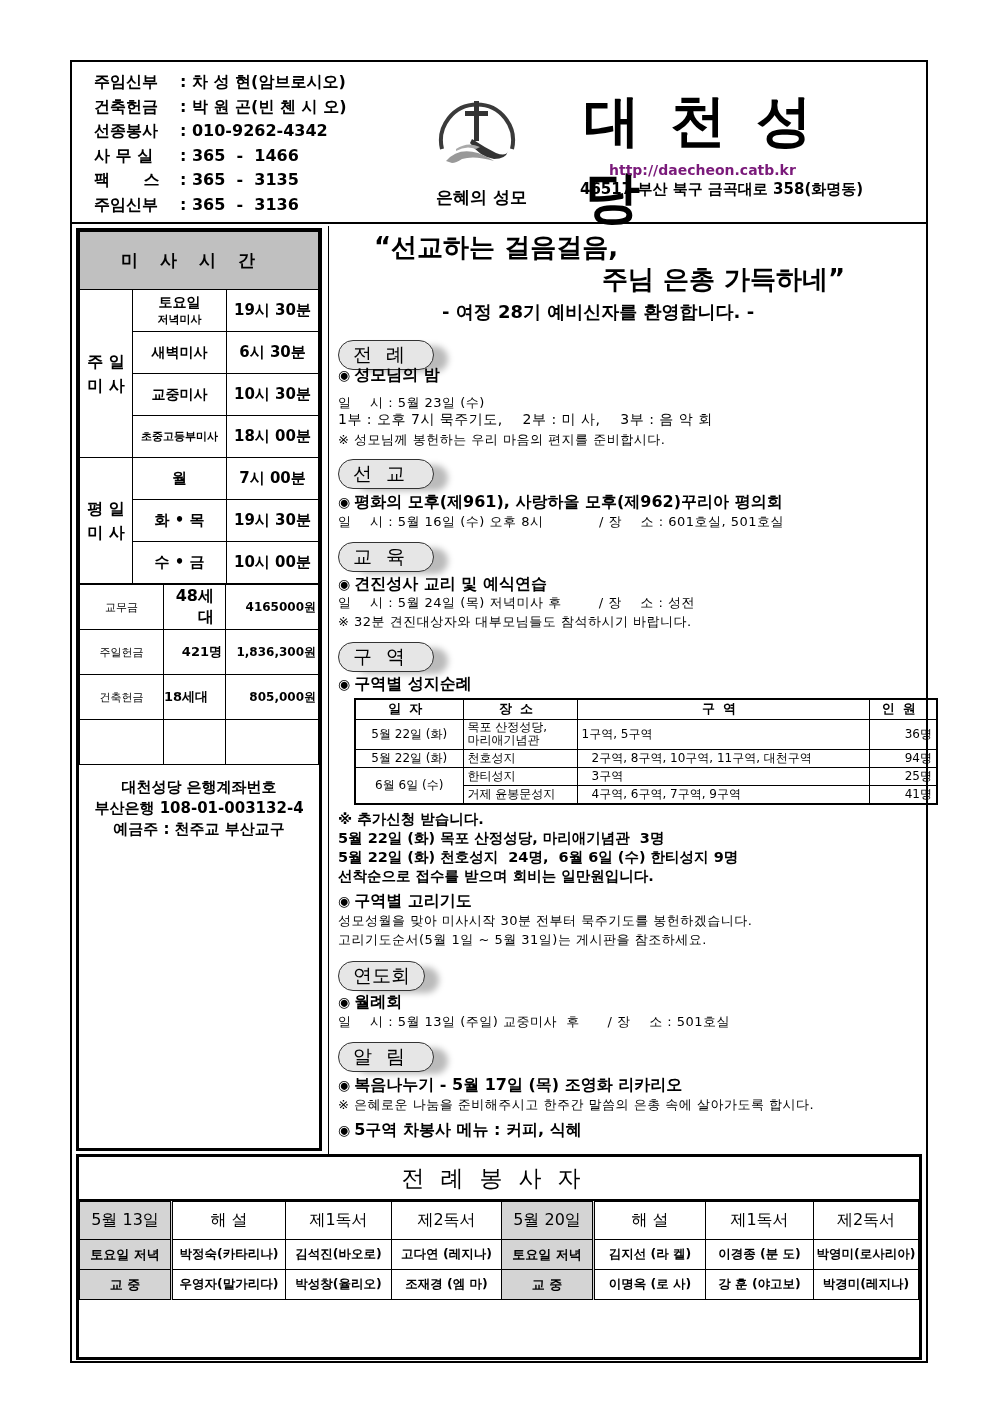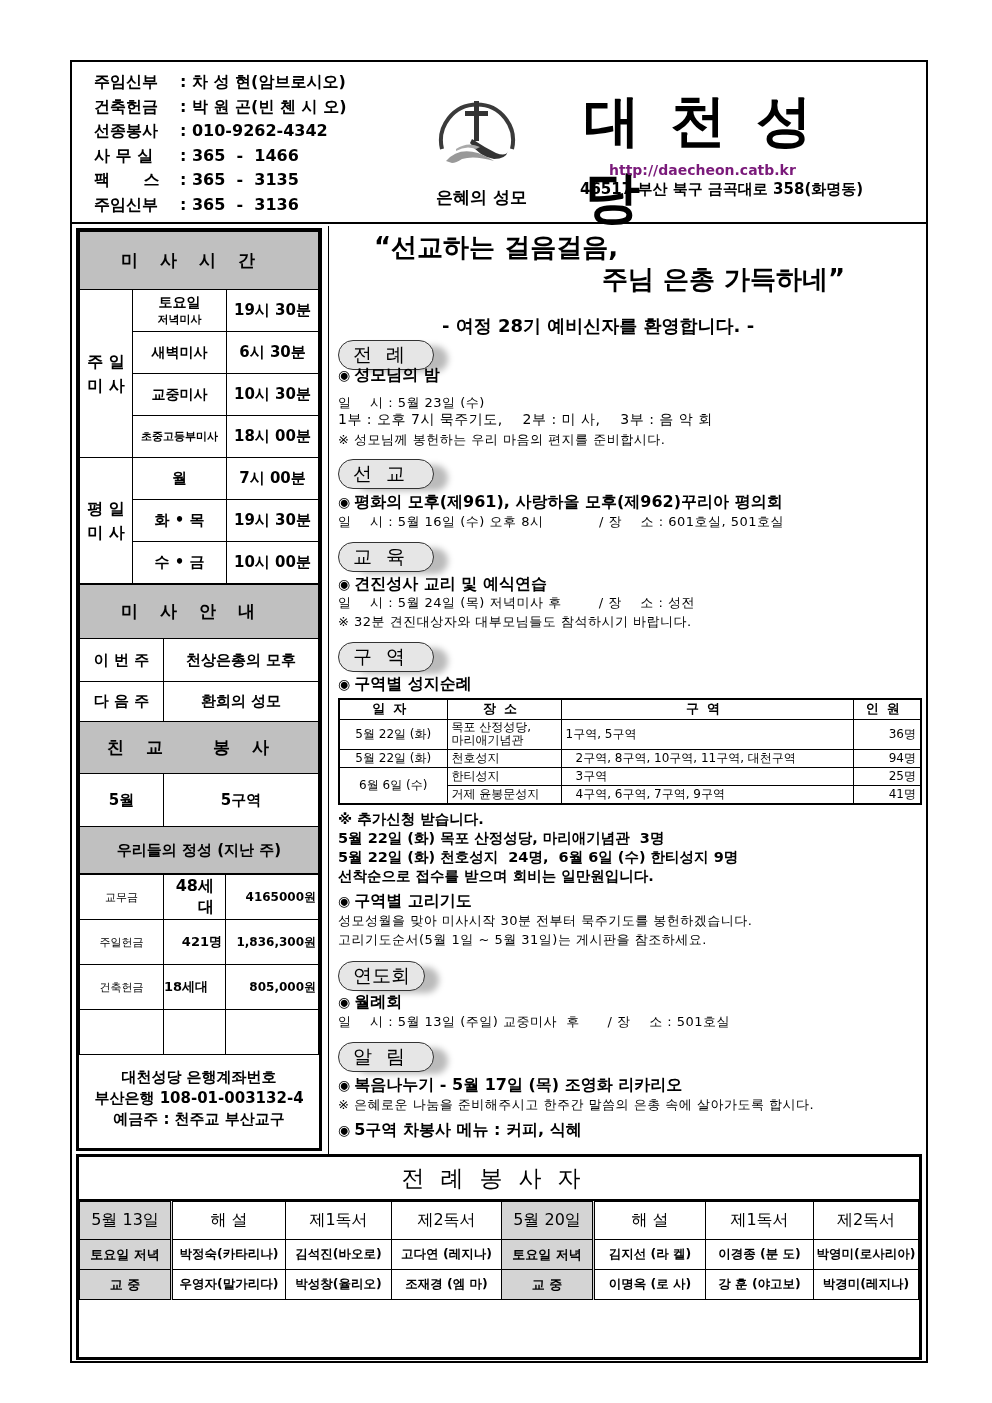--- a/index.html
+++ b/index.html
@@ -23,27 +23,27 @@
   table.lt { border-collapse: collapse; width: 100%; font-weight: bold; }
   table.lt td { border: 1px solid #000; text-align: center; vertical-align: middle; }
   .gray { background: #c0c0c0; }
   .sec-head { height: 58px; font-size: 17px; letter-spacing: 22px; }
   .lt .small { font-size: 11px; }
   .bank { text-align: center; font-weight: bold; font-size: 15px; line-height: 21px; padding-top: 12px; }
 
   
   .right { position: absolute; left: 262px; top: 166px; width: 594px; }
   .headline { position: absolute; font-weight: bold; font-size: 26px; font-family: "DejaVu Sans", sans-serif; }
-  .subline { position: absolute; left: 108px; top: 72px; font-size: 18px; font-weight: bold; margin-top: 14px; }
+  .subline { position: absolute; left: 108px; top: 72px; font-size: 18px; font-weight: bold; }
   .pill { position: absolute; height: 30px; border: 1.5px solid #333; border-radius: 15px; background: #e6e6e6; font-size: 19px; padding: 0 14px; line-height: 27px; letter-spacing: 14px; box-shadow: 16px 4px 6px -2px #bbb; }
   .item { position: absolute; font-size: 16px; font-weight: bold; white-space: pre; }
   .item .bullet { font-size: 14px; margin-right: 4px; }
   .info { position: absolute; font-size: 13px; white-space: pre; letter-spacing: 0.5px; }
   .bold-info { position: absolute; font-size: 14.5px; font-weight: bold; white-space: pre; }
-  table.pil { position: absolute; left: 4px; top: 529px; width: 584px; border-collapse: collapse; border: 2px solid #000; font-size: 12px; }
+  table.pil { position: absolute; left: 20px; top: 529px; width: 584px; border-collapse: collapse; border: 2px solid #000; font-size: 12px; }
   table.pil th { border: 1px solid #000; font-weight: bold; font-size: 13px; height: 20px; letter-spacing: 8px; }
   table.pil td { border: 1px solid #000; padding: 0 4px; height: 18px; }
 
   
   .bottom { position: absolute; left: 4px; top: 1092px; width: 846px; height: 206px; border: 3px solid #000; }
   .bottom-title { height: 44px; border-bottom: 2px solid #000; text-align: center; font-size: 23px; line-height: 42px; letter-spacing: 16px; }
   table.bt { width: 100%; border-collapse: collapse; }
   table.bt td { border: 1px solid #000; text-align: center; font-size: 12.5px; font-weight: bold; height: 30px; }
   table.bt tr.hdr td { height: 38px; font-size: 16px; font-weight: normal; }
   table.bt td.day { background: #d4d4d4; font-weight: bold; font-size: 13px; border-right: 3px double #000; }
@@ -115,45 +115,20 @@
         <td style="font-size:15px">화 • 목</td>
         <td style="font-size:15px">19시 30분</td>
       </tr>
       <tr style="height:42px">
         <td style="font-size:15px">수 • 금</td>
         <td style="font-size:15px">10시 00분</td>
       </tr>
     </tbody>
       </table>
 
-    <table class="lt">
-      <tbody>
-          <tr>
-            <td colspan="2" class="gray sec-head" style="height:54px">미사안내</td>
-          </tr>
-      <tr style="height:43px">
-        <td style="width:84px;font-size:15px">이 번 주</td>
-        <td style="font-size:15px">천상은총의 모후</td>
-      </tr>
-      <tr style="height:40px">
-        <td style="font-size:15px">다 음 주</td>
-        <td style="font-size:15px">환희의 성모</td>
-      </tr>
-      <tr>
-            <td colspan="2" class="gray sec-head" style="height:52px">친교 봉사</td>
-          </tr>
-      <tr style="height:53px">
-        <td style="font-size:15px">5월</td>
-        <td style="font-size:15px">5구역</td>
-      </tr>
-      <tr>
-            <td colspan="2" class="gray" style="height:47px;font-size:15px">우리들의 정성 (지난 주)</td>
-          </tr>
-    </tbody>
-      </table>
 
     <table class="lt">
       <tbody>
           <tr style="height:45px">
         <td style="width:84px;font-size:11px;font-weight:normal">교무금</td>
         <td style="width:62px;font-size:16px;text-align:right;padding-right:11px">48세대</td>
         <td style="font-size:12px;text-align:right;padding-right:2px">4165000원</td>
       </tr>
       <tr style="height:45px">
         <td style="font-size:11px;font-weight:normal">주일헌금</td>

